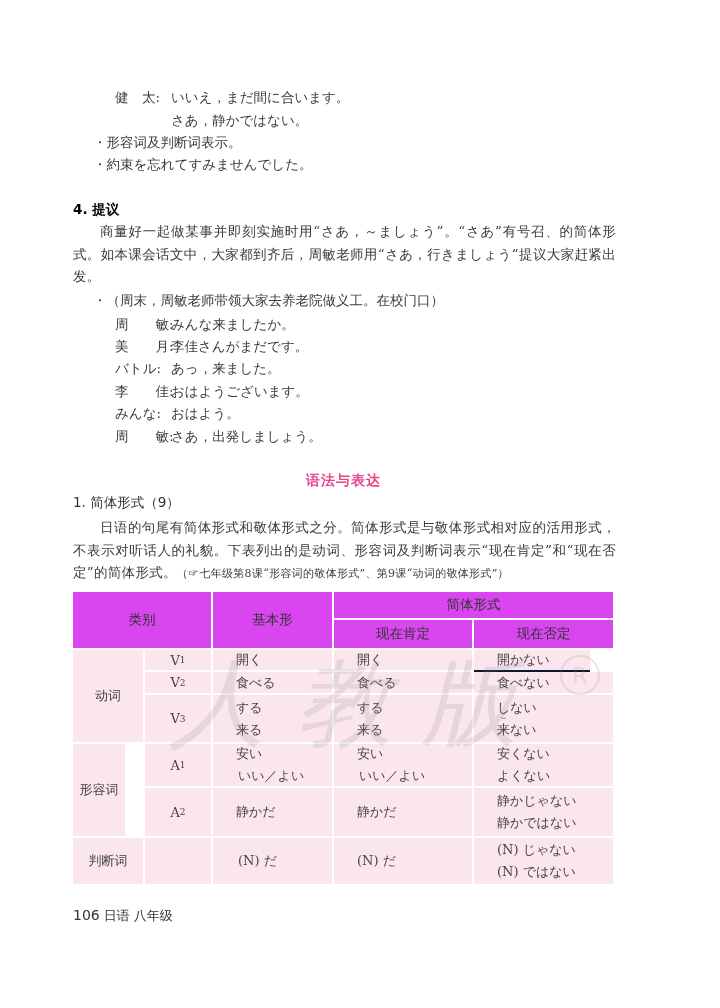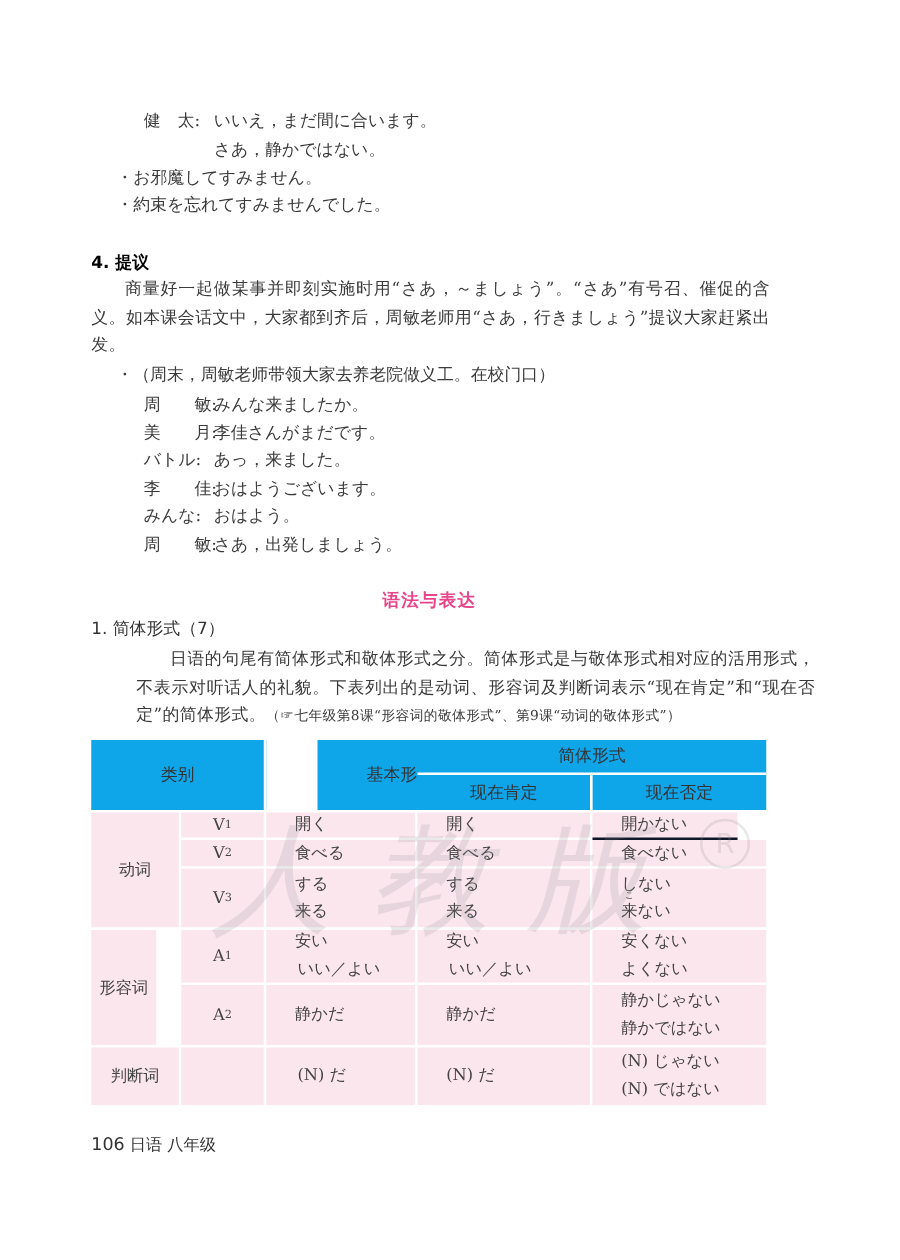--- a/index.html
+++ b/index.html
@@ -12,46 +12,46 @@
   .t { font-size: 13.5px; line-height: 22px; }
   .h-bold { font-family: "DejaVu Sans", "Liberation Sans", sans-serif; font-weight: bold; font-size: 13.5px; color: #000000; }
   .sans { font-family: "DejaVu Sans", "Liberation Sans", sans-serif; }
   .para { position: absolute; left: 73px; width: 543px; font-size: 13.5px; line-height: 22.5px; text-align: justify; letter-spacing: 0.3px; }
   .indent { text-indent: 27px; }
   .spk { display: inline-block; width: 56px; }
   .pink-title { color: #e8468c; font-weight: bold; font-size: 14px; font-family: "DejaVu Sans", "Liberation Sans", sans-serif; letter-spacing: 1px; }
 
   .table { position: absolute; left: 73px; top: 592px; width: 540px; height: 292px; }
   .cell { position: absolute; box-sizing: border-box; font-size: 13px; }
-  .hd { background: #0ea5e9; color: #333; font-family: Liberation Sans, sans-serif; display: flex; align-items: center; justify-content: center; font-size: 13.5px; }
+  .hd { background: #d946ef; color: #333; font-family: Liberation Sans, sans-serif; display: flex; align-items: center; justify-content: center; font-size: 13.5px; }
   .pk { background: #fbe6ee; }
   .lbl { display: flex; align-items: center; justify-content: center; font-size: 13px; color: #444; }
   .val { padding-left: 23px; display: flex; flex-direction: column; justify-content: center; line-height: 22px; color: #444; }
   .sub { font-size: 9px; vertical-align: -3px; }
   .watermark { position: absolute; left: 170px; top: 640px; font-size: 96px; color: rgba(140,140,140,0.18); font-family: "DejaVu Serif", serif; font-style: italic; letter-spacing: 30px; pointer-events: none; }
   .reg { position: absolute; left: 560px; top: 655px; width: 36px; height: 36px; border: 2px solid rgba(140,140,140,0.2); border-radius: 50%; color: rgba(140,140,140,0.22); font-family: "DejaVu Sans", sans-serif; font-size: 22px; display: flex; align-items: center; justify-content: center; }
   .furi { position: relative; }
   .furi-dot { position: absolute; left: 3px; top: -7px; font-size: 7px; line-height: 8px; }
   .footer { font-family: "DejaVu Sans", "Liberation Sans", sans-serif; font-size: 13px; color: #333; }
   .footer .pg { font-size: 14px; margin-right: 4px; }
 </style>
 </head>
 <body>
 
 <div class="abs t" style="left:115px; top:86px;">
   <span class="spk" style="width:56px;">健　太:</span><span>いいえ，まだ間に合います。</span>
 </div>
 <div class="abs t" style="left:171px; top:109px;">
   <span>さあ，静かではない。</span>
 </div>
-<div class="abs t" style="left:93px; top:131px;">・お邪魔してすみません。</div>
+<div class="abs t" style="left:93px; top:131px;">・形容词及判断词表示。</div>
 <div class="abs t" style="left:93px; top:153px;">・約束を忘れてすみませんでした。</div>
 
 <div class="abs h-bold" style="left:73px; top:201px;">4. 提议</div>
-<div class="para indent" style="top:220px;">商量好一起做某事并即刻实施时用“さあ，～ましょう”。“さあ”有号召、催促的含义。如本课会话文中，大家都到齐后，周敏老师用“さあ，行きましょう”提议大家赶紧出发。</div>
+<div class="para indent" style="top:220px;">商量好一起做某事并即刻实施时用“さあ，～ましょう”。“さあ”有号召、的简体形式。如本课会话文中，大家都到齐后，周敏老师用“さあ，行きましょう”提议大家赶紧出发。</div>
 <div class="abs t" style="left:93px; top:289px;">・（周末，周敏老师带领大家去养老院做义工。在校门口）</div>
 
 <div class="abs t" style="left:115px; top:313px;">
   <span class="spk">周　　敏:</span><span>みんな来ましたか。</span>
 </div>
 <div class="abs t" style="left:115px; top:335px;">
   <span class="spk">美　　月:</span><span>李佳さんがまだです。</span>
 </div>
 <div class="abs t" style="left:115px; top:357px;">
   <span class="spk">バトル:</span><span>あっ，来ました。</span>
@@ -60,29 +60,29 @@
   <span class="spk">李　　佳:</span><span>おはようございます。</span>
 </div>
 <div class="abs t" style="left:115px; top:402px;">
   <span class="spk">みんな:</span><span>おはよう。</span>
 </div>
 <div class="abs t" style="left:115px; top:425px;">
   <span class="spk">周　　敏:</span><span>さあ，出発しましょう。</span>
 </div>
 
 <div class="abs pink-title" style="left:306px; top:472px;">语法与表达</div>
-<div class="abs sans" style="left:73px; top:494px; font-size:13.5px; color:#333;">1. 简体形式（7）</div>
-<div class="para indent" style="top:516px;margin-left:36px;">
+<div class="abs sans" style="left:73px; top:494px; font-size:13.5px; color:#333;">1. 简体形式（9）</div>
+<div class="para indent" style="top:516px;">
   <span>日语的句尾有简体形式和敬体形式之分。简体形式是与敬体形式相对应的活用形式，不表示对听话人的礼貌。下表列出的是动词、形容词及判断词表示“现在肯定”和“现在否定”的简体形式。</span><span style="font-size:11px;">（☞七年级第8课“形容词的敬体形式”、第9课“动词的敬体形式”）</span>
 </div>
 
 <div class="table">
 
   <div class="cell hd" style="left:0; top:0; width:140px; height:56px; border-right:2px solid #fff;">类别</div>
-  <div class="cell hd" style="left:140px; top:0; width:121px; height:56px; border-right:2px solid #fff;margin-left:41px;">基本形</div>
+  <div class="cell hd" style="left:140px; top:0; width:121px; height:56px; border-right:2px solid #fff;">基本形</div>
   <div class="cell hd" style="left:261px; top:0; width:279px; height:28px; border-bottom:2px solid #fff;">简体形式</div>
   <div class="cell hd" style="left:401px; top:28px; width:139px; height:28px;">现在否定</div>
   <div class="cell hd" style="left:261px; top:28px; width:140px; height:28px; border-right:2px solid #fff;">现在肯定</div>
 
   <div class="cell pk lbl" style="left:0; top:58px; width:72px; height:92px; border-right:2px solid #fff;">动词</div>
 
   <div class="cell pk lbl" style="left:72px; top:58px; width:68px; height:22px; border-right:2px solid #fff; border-bottom:2px solid #fff;">
       <span>V</span>
       <span class="sub">1</span>
     </div>

